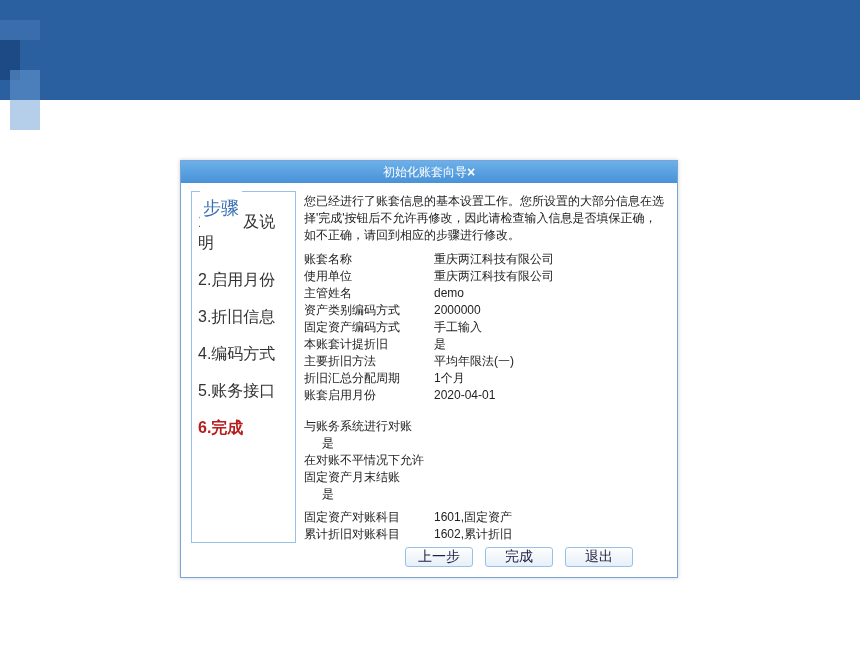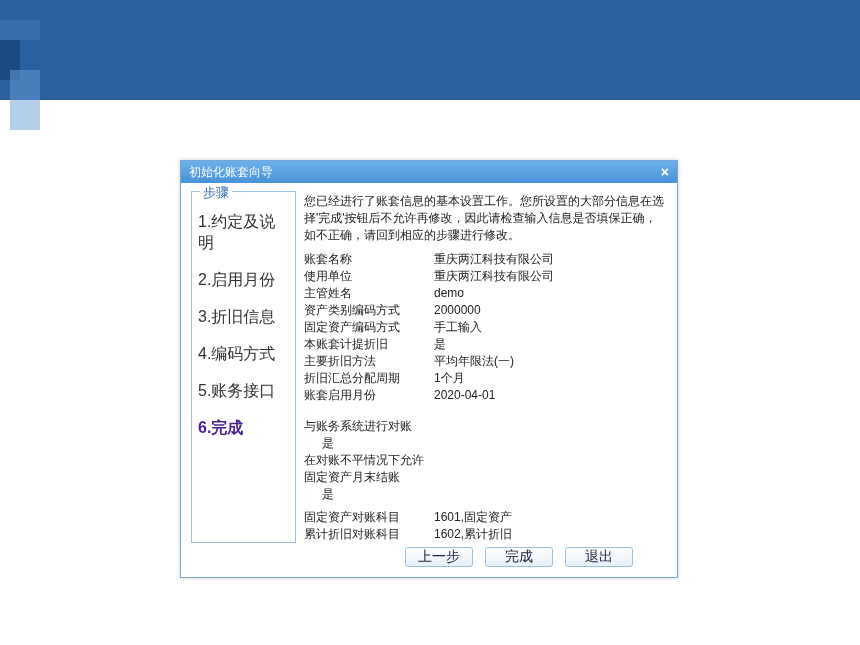--- a/index.html
+++ b/index.html
@@ -47,23 +47,23 @@
     background: #fff;
     border: 1px solid #7aa3d8;
     box-shadow: 0 0 4px rgba(0,0,0,0.2);
   }
   .dialog-head {
     height: 22px;
     background: linear-gradient(#6bb0e9, #4a92d8);
     color: #fff;
     font-size: 12px;
     line-height: 22px;
-    padding: 0 8px;
-    display: flex;
-    justify-content: space-between;
+    padding: 0 0;
+    display: flex;
+    justify-content: center;
     align-items: center;
   }
   .close-x {
     cursor: pointer;
     font-weight: bold;
     font-size: 14px;
   }
   .dialog-body {
     display: flex;
     padding: 8px 10px 0 10px;
@@ -75,33 +75,33 @@
     position: relative;
     margin-right: 8px;
     min-height: 258px;
   }
   .sidebar-legend {
     position: absolute;
     top: -8px;
     left: 8px;
     background: #fff;
     color: #3a6fb5;
-    padding: 0 3px;
-    font-size: 13px;
+    padding: 12px 3px;
+    font-size: 18px;
   }
   .sidebar ul { list-style: none; margin-top: 6px; }
   .sidebar li {
     color: #333;
     font-size: 16px;
     padding: 8px 0;
     cursor: pointer;
   }
   .sidebar li.active {
     font-weight: bold;
-    color: #4c1d95;
+    color: #b91c1c;
   }
   .content {
     flex: 1;
     color: #222;
     font-size: 12px;
     line-height: 1.4;
     padding-top: 2px;
   }
   .intro {
     margin-bottom: 8px;

